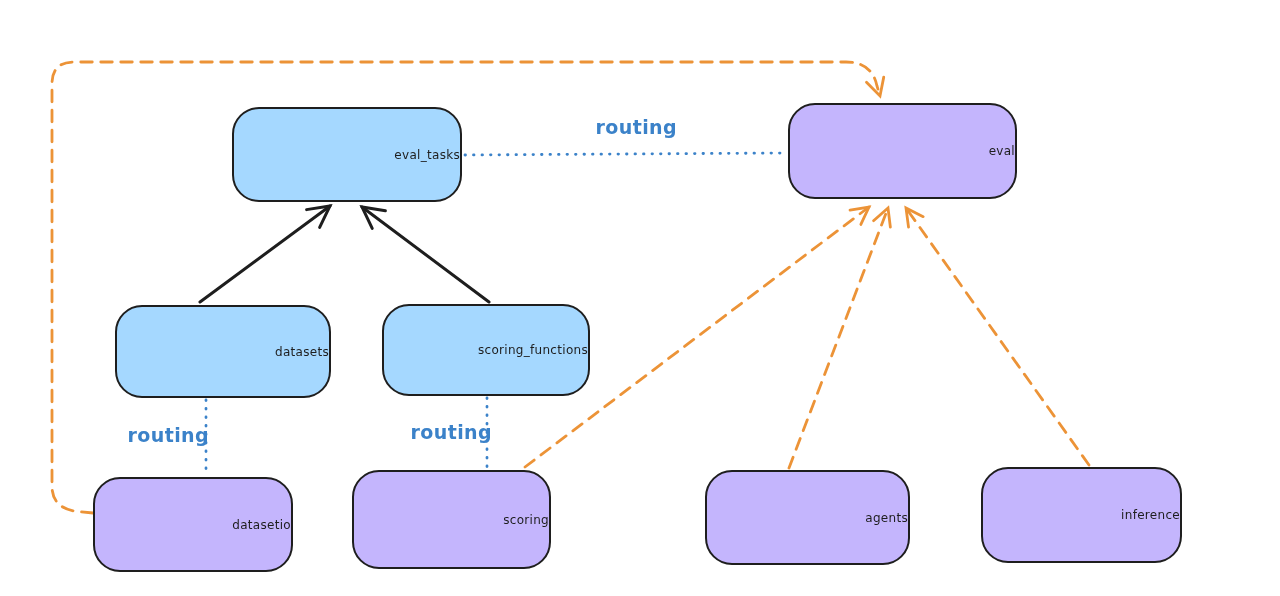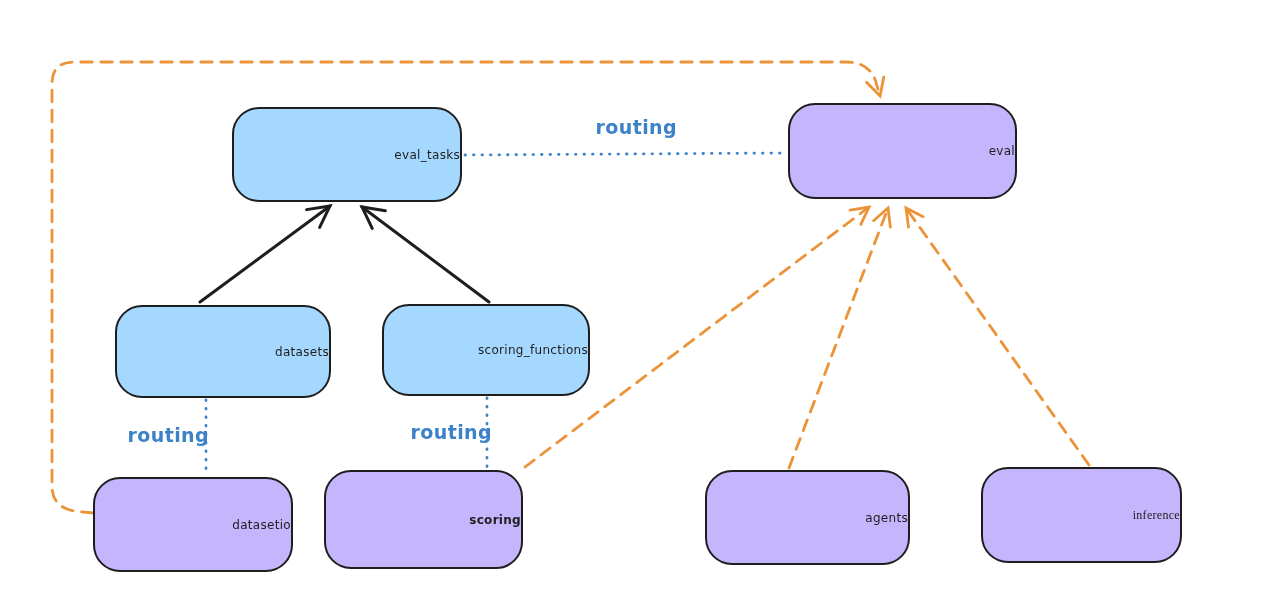--- a/index.html
+++ b/index.html
@@ -85,29 +85,29 @@
   </div>
 
   <div class="node node-blue" style="left:382px; top:304px; width:208px; height:92px;">
     <span>scoring_functions</span>
   </div>
 
   <div class="node node-green" style="left:93px; top:477px; width:200px; height:95px;">
     <span>datasetio</span>
   </div>
 
-  <div class="node node-green" style="left:324px; top:470px; width:199px; height:99px;font-weight:bold;">
+  <div class="node node-green" style="left:352px; top:470px; width:199px; height:99px;">
     <span>scoring</span>
   </div>
 
   <div class="node node-green" style="left:705px; top:470px; width:205px; height:95px;">
     <span>agents</span>
   </div>
 
-  <div class="node node-green" style="left:981px; top:467px; width:201px; height:96px;font-family:Liberation Serif, serif;">
+  <div class="node node-green" style="left:981px; top:467px; width:201px; height:96px;">
     <span>inference</span>
   </div>
 
   <div class="edge-label" style="left:567px; top:116px;">routing</div>
   <div class="edge-label" style="left:99px; top:424px;">routing</div>
   <div class="edge-label" style="left:382px; top:421px;">routing</div>
 
 </div>
 
 </body></html>

